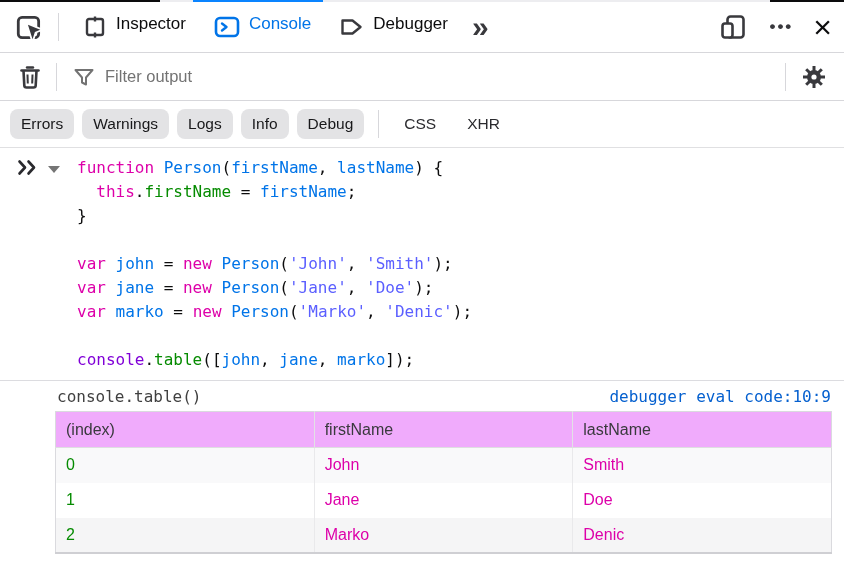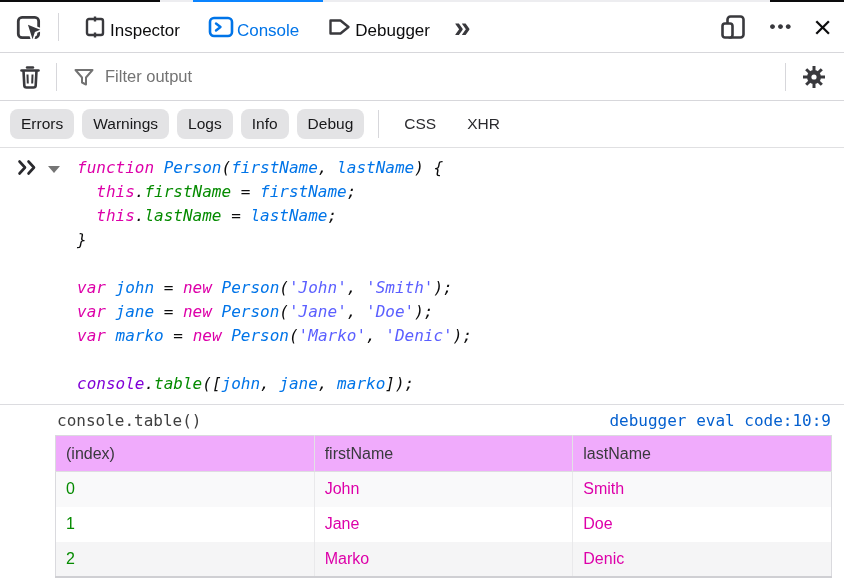--- a/index.html
+++ b/index.html
@@ -7,21 +7,21 @@
               font-family:"Liberation Sans", sans-serif; color:#0c0c0d; }
   .top-strip { position:relative; height:2px; background:#ededf0; }
   .top-strip .seg-black-left  { position:absolute; left:0;   top:0; width:160px; height:2px; background:#0c0c0d; }
   .top-strip .seg-black-right { position:absolute; left:770px;top:0; width:74px;  height:2px; background:#0c0c0d; }
   .top-strip .seg-active-indicator { position:absolute; left:193px; top:0; width:130px; height:2px; background:#0a84ff; }
 
   
   .tabbar { height:51px; border-bottom:1px solid #d7d7db; display:flex; align-items:center; padding:0 8px 0 10px; background:#fff; }
   .icon-btn { background:none; border:none; display:flex; align-items:center; justify-content:center; padding:4px; cursor:pointer; }
   .vsep { width:1px; height:28px; background:#d7d7db; margin:0 10px; flex:none; }
-  .tab { background:none; border:none; display:flex; align-items:flex-end; gap:3px; padding:6px 14px; cursor:pointer;
+  .tab { background:none; border:none; display:flex; align-items:flex-start; gap:9px; padding:6px 14px; cursor:pointer;
          font-size:17px; color:#0c0c0d; font-family:"Liberation Sans", sans-serif; }
   .tab .lbl { line-height:1; }
   .tab.active { color:#0074e8; }
   .more-tabs { font-size:30px; line-height:1; color:#39393d; background:none; border:none; padding:0 10px; cursor:pointer; font-weight:bold; }
   .spacer { flex:1; }
   .dots { font-size:17px; letter-spacing:2px; color:#39393d; font-weight:bold; }
   .close { font-size:32px; line-height:1; color:#0c0c0d; }
 
   
   .filterbar { height:48px; border-bottom:1px solid #d7d7db; display:flex; align-items:center; padding:0 8px 0 14px; }
@@ -32,21 +32,21 @@
   
   .togglebar { height:47px; border-bottom:1px solid #e0e0e2; display:flex; align-items:center; padding:0 10px; }
   .toggle { background:#e3e3e5; border:none; border-radius:8px; padding:6px 11px; margin-right:8px;
             font-size:15.5px; color:#18181a; cursor:pointer; font-family:"Liberation Sans", sans-serif; }
   .txt-filter { background:none; border:none; font-size:15.5px; color:#2a2a2e; padding:6px 11px; margin-right:9px;
                 cursor:pointer; font-family:"Liberation Sans", sans-serif; }
   .togglebar .vsep { margin:0 14px 0 6px; }
 
   
   .console-code, .mono { font-family:"DejaVu Sans Mono", monospace; font-size:16px; }
-  .input-msg { position:relative; padding:8px 0 8px 77px; border-bottom:1px solid #dcdce0;font-style:italic; }
+  .input-msg { position:relative; padding:8px 0 8px 77px; border-bottom:1px solid #dcdce0; }
   .prompt-icon { position:absolute; left:17px; top:11px; }
   .disclosure { position:absolute; left:48px; top:18px; width:0; height:0;
                 border-left:6px solid transparent; border-right:6px solid transparent; border-top:7px solid #757575; }
   .code-line { line-height:24px; white-space:pre; }
   .tok-kw{color:#dd00a9} .tok-vr{color:#0074e8} .tok-pr{color:#058b00}
   .tok-bi{color:#8000d7} .tok-st{color:#5b5fff} .tok-pl{color:#0c0c0d}
 
   .output-msg { height:30px; display:flex; align-items:center; padding:0 13px 0 57px; }
   .output-call { color:#404040; }
   .output-msg .spacer { flex:1; }
@@ -200,21 +200,20 @@
     <span class="prompt-icon">
       <svg width="22" height="17" viewBox="0 0 22 17">
         <path d="M2.5 2.5 L8 8.5 L2.5 14.5" fill="none" stroke="#2a2a2e" stroke-width="2.6" stroke-linecap="round" stroke-linejoin="round"></path>
         <path d="M11.5 2.5 L17 8.5 L11.5 14.5" fill="none" stroke="#2a2a2e" stroke-width="2.6" stroke-linecap="round" stroke-linejoin="round"></path>
       </svg>
     </span>
     <span class="disclosure"></span>
     <div class="console-code" id="code-lines">
         <div class="code-line"><span class="tok-kw">function</span><span class="tok-pl"> </span><span class="tok-vr">Person</span><span class="tok-pl">(</span><span class="tok-vr">firstName</span><span class="tok-pl">, </span><span class="tok-vr">lastName</span><span class="tok-pl">) {</span></div>
         <div class="code-line"><span class="tok-pl">  </span><span class="tok-kw">this</span><span class="tok-pl">.</span><span class="tok-pr">firstName</span><span class="tok-pl"> = </span><span class="tok-vr">firstName</span><span class="tok-pl">;</span></div>
-        <div class="code-line"><span class="tok-pl">  </span><span class="tok-kw">this</span><span class="tok-pl">.</span><span class="tok-pr">lastName</span><span class="tok-pl"> = </span><span class="tok-vr">lastName</span><span class="tok-pl">;</span></div>
         <div class="code-line"><span class="tok-pl">}</span></div>
         <div class="code-line">&nbsp;</div>
         <div class="code-line"><span class="tok-kw">var</span><span class="tok-pl"> </span><span class="tok-vr">john</span><span class="tok-pl"> = </span><span class="tok-kw">new</span><span class="tok-pl"> </span><span class="tok-vr">Person</span><span class="tok-pl">(</span><span class="tok-st">'John'</span><span class="tok-pl">, </span><span class="tok-st">'Smith'</span><span class="tok-pl">);</span></div>
         <div class="code-line"><span class="tok-kw">var</span><span class="tok-pl"> </span><span class="tok-vr">jane</span><span class="tok-pl"> = </span><span class="tok-kw">new</span><span class="tok-pl"> </span><span class="tok-vr">Person</span><span class="tok-pl">(</span><span class="tok-st">'Jane'</span><span class="tok-pl">, </span><span class="tok-st">'Doe'</span><span class="tok-pl">);</span></div>
         <div class="code-line"><span class="tok-kw">var</span><span class="tok-pl"> </span><span class="tok-vr">marko</span><span class="tok-pl"> = </span><span class="tok-kw">new</span><span class="tok-pl"> </span><span class="tok-vr">Person</span><span class="tok-pl">(</span><span class="tok-st">'Marko'</span><span class="tok-pl">, </span><span class="tok-st">'Denic'</span><span class="tok-pl">);</span></div>
         <div class="code-line">&nbsp;</div>
         <div class="code-line"><span class="tok-bi">console</span><span class="tok-pl">.</span><span class="tok-pr">table</span><span class="tok-pl">([</span><span class="tok-vr">john</span><span class="tok-pl">, </span><span class="tok-vr">jane</span><span class="tok-pl">, </span><span class="tok-vr">marko</span><span class="tok-pl">]);</span></div>
       </div>
   </div>
 

